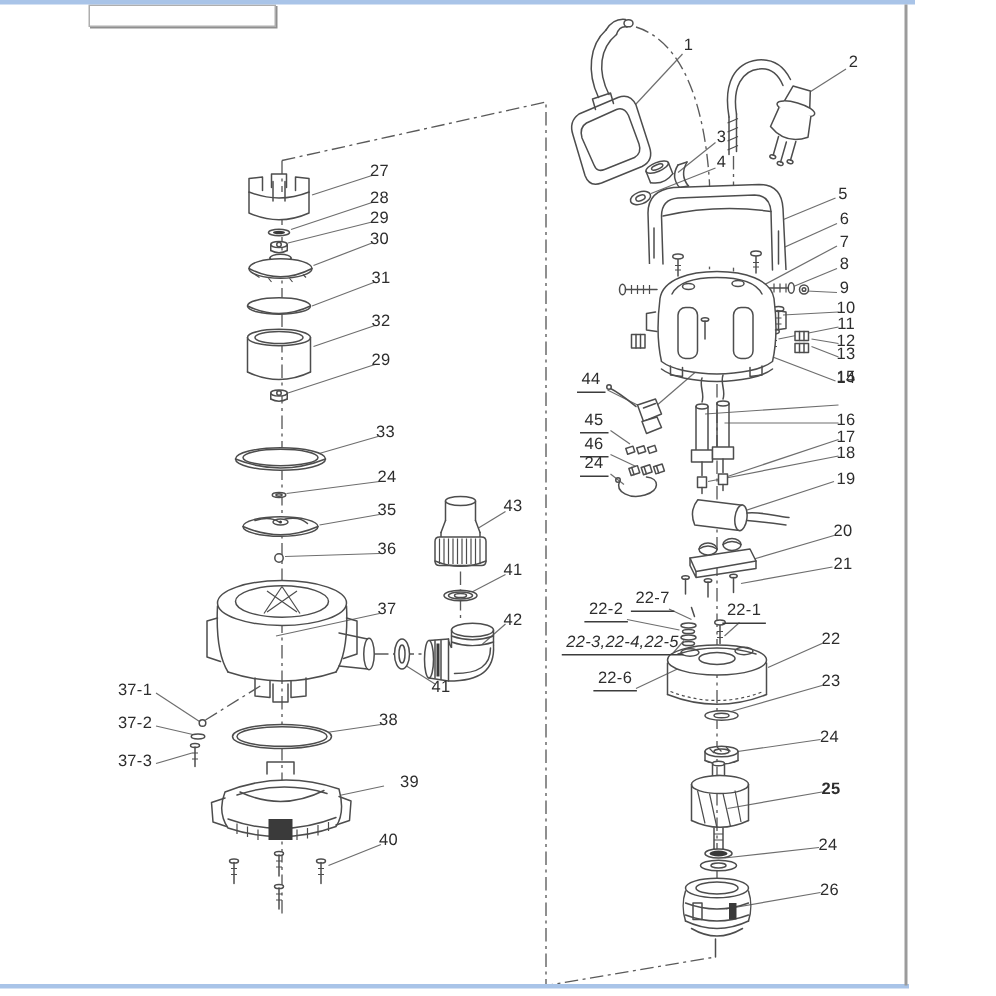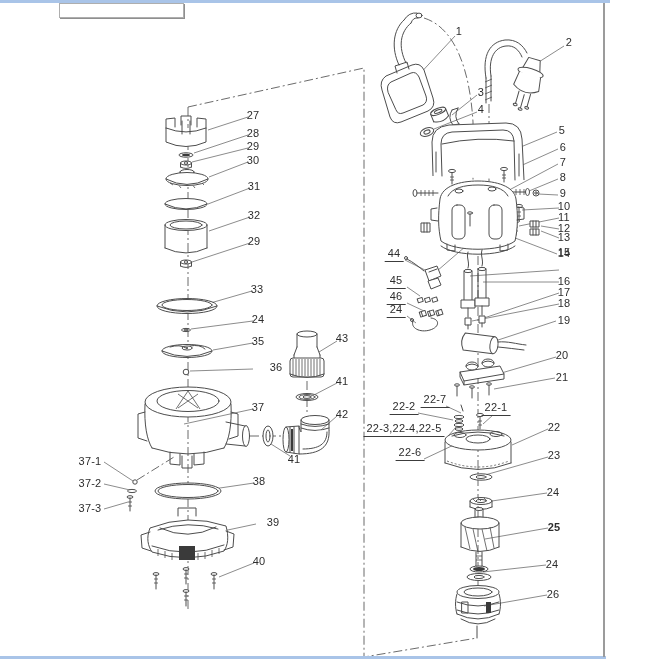--- a/index.html
+++ b/index.html
@@ -521,33 +521,33 @@
       <span class="callout" style="left: 554px; top: 527px; font-weight: bold;">25</span>
       <span class="callout" style="left: 552px; top: 564px;">24</span>
       <span class="callout" style="left: 553px; top: 594px;">26</span>
       <span class="callout u" style="left: 394px; top: 255px;">44</span>
       <span class="callout u" style="left: 396px; top: 282px;">45</span>
       <span class="callout u" style="left: 396px; top: 298px;">46</span>
       <span class="callout u" style="left: 396px; top: 311px;">24</span>
       <span class="callout u" style="left: 404px; top: 408px;">22-2</span>
       <span class="callout u" style="left: 435px; top: 401px;">22-7</span>
       <span class="callout u" style="left: 496px; top: 409px;">22-1</span>
-      <span class="callout u" style="left: 404px; top: 430px;">22-3,22-4,22-5</span>
+      <span class="callout u" style="left: 415px; top: 430px; font-style: italic;">22-3,22-4,22-5</span>
       <span class="callout u" style="left: 410px; top: 454px;">22-6</span>
       <span class="callout" style="left: 253px; top: 115px;">27</span>
       <span class="callout" style="left: 253px; top: 133px;">28</span>
       <span class="callout" style="left: 253px; top: 146px;">29</span>
       <span class="callout" style="left: 253px; top: 160px;">30</span>
       <span class="callout" style="left: 254px; top: 186px;">31</span>
       <span class="callout" style="left: 254px; top: 215px;">32</span>
       <span class="callout" style="left: 254px; top: 241px;">29</span>
       <span class="callout" style="left: 257px; top: 289px;">33</span>
       <span class="callout" style="left: 258px; top: 319px;">24</span>
       <span class="callout" style="left: 258px; top: 341px;">35</span>
-      <span class="callout" style="left: 276px; top: 367px;">36</span>
+      <span class="callout" style="left: 258px; top: 367px;">36</span>
       <span class="callout" style="left: 258px; top: 407px;">37</span>
       <span class="callout" style="left: 342px; top: 338px;">43</span>
       <span class="callout" style="left: 342px; top: 381px;">41</span>
       <span class="callout" style="left: 342px; top: 414px;">42</span>
       <span class="callout" style="left: 294px; top: 459px;">41</span>
       <span class="callout" style="left: 259px; top: 481px;">38</span>
       <span class="callout" style="left: 261px; top: 522px; margin-left: 12px;">39</span>
       <span class="callout" style="left: 259px; top: 561px;">40</span>
       <span class="callout" style="left: 90px; top: 461px;">37-1</span>
       <span class="callout" style="left: 90px; top: 483px;">37-2</span>

